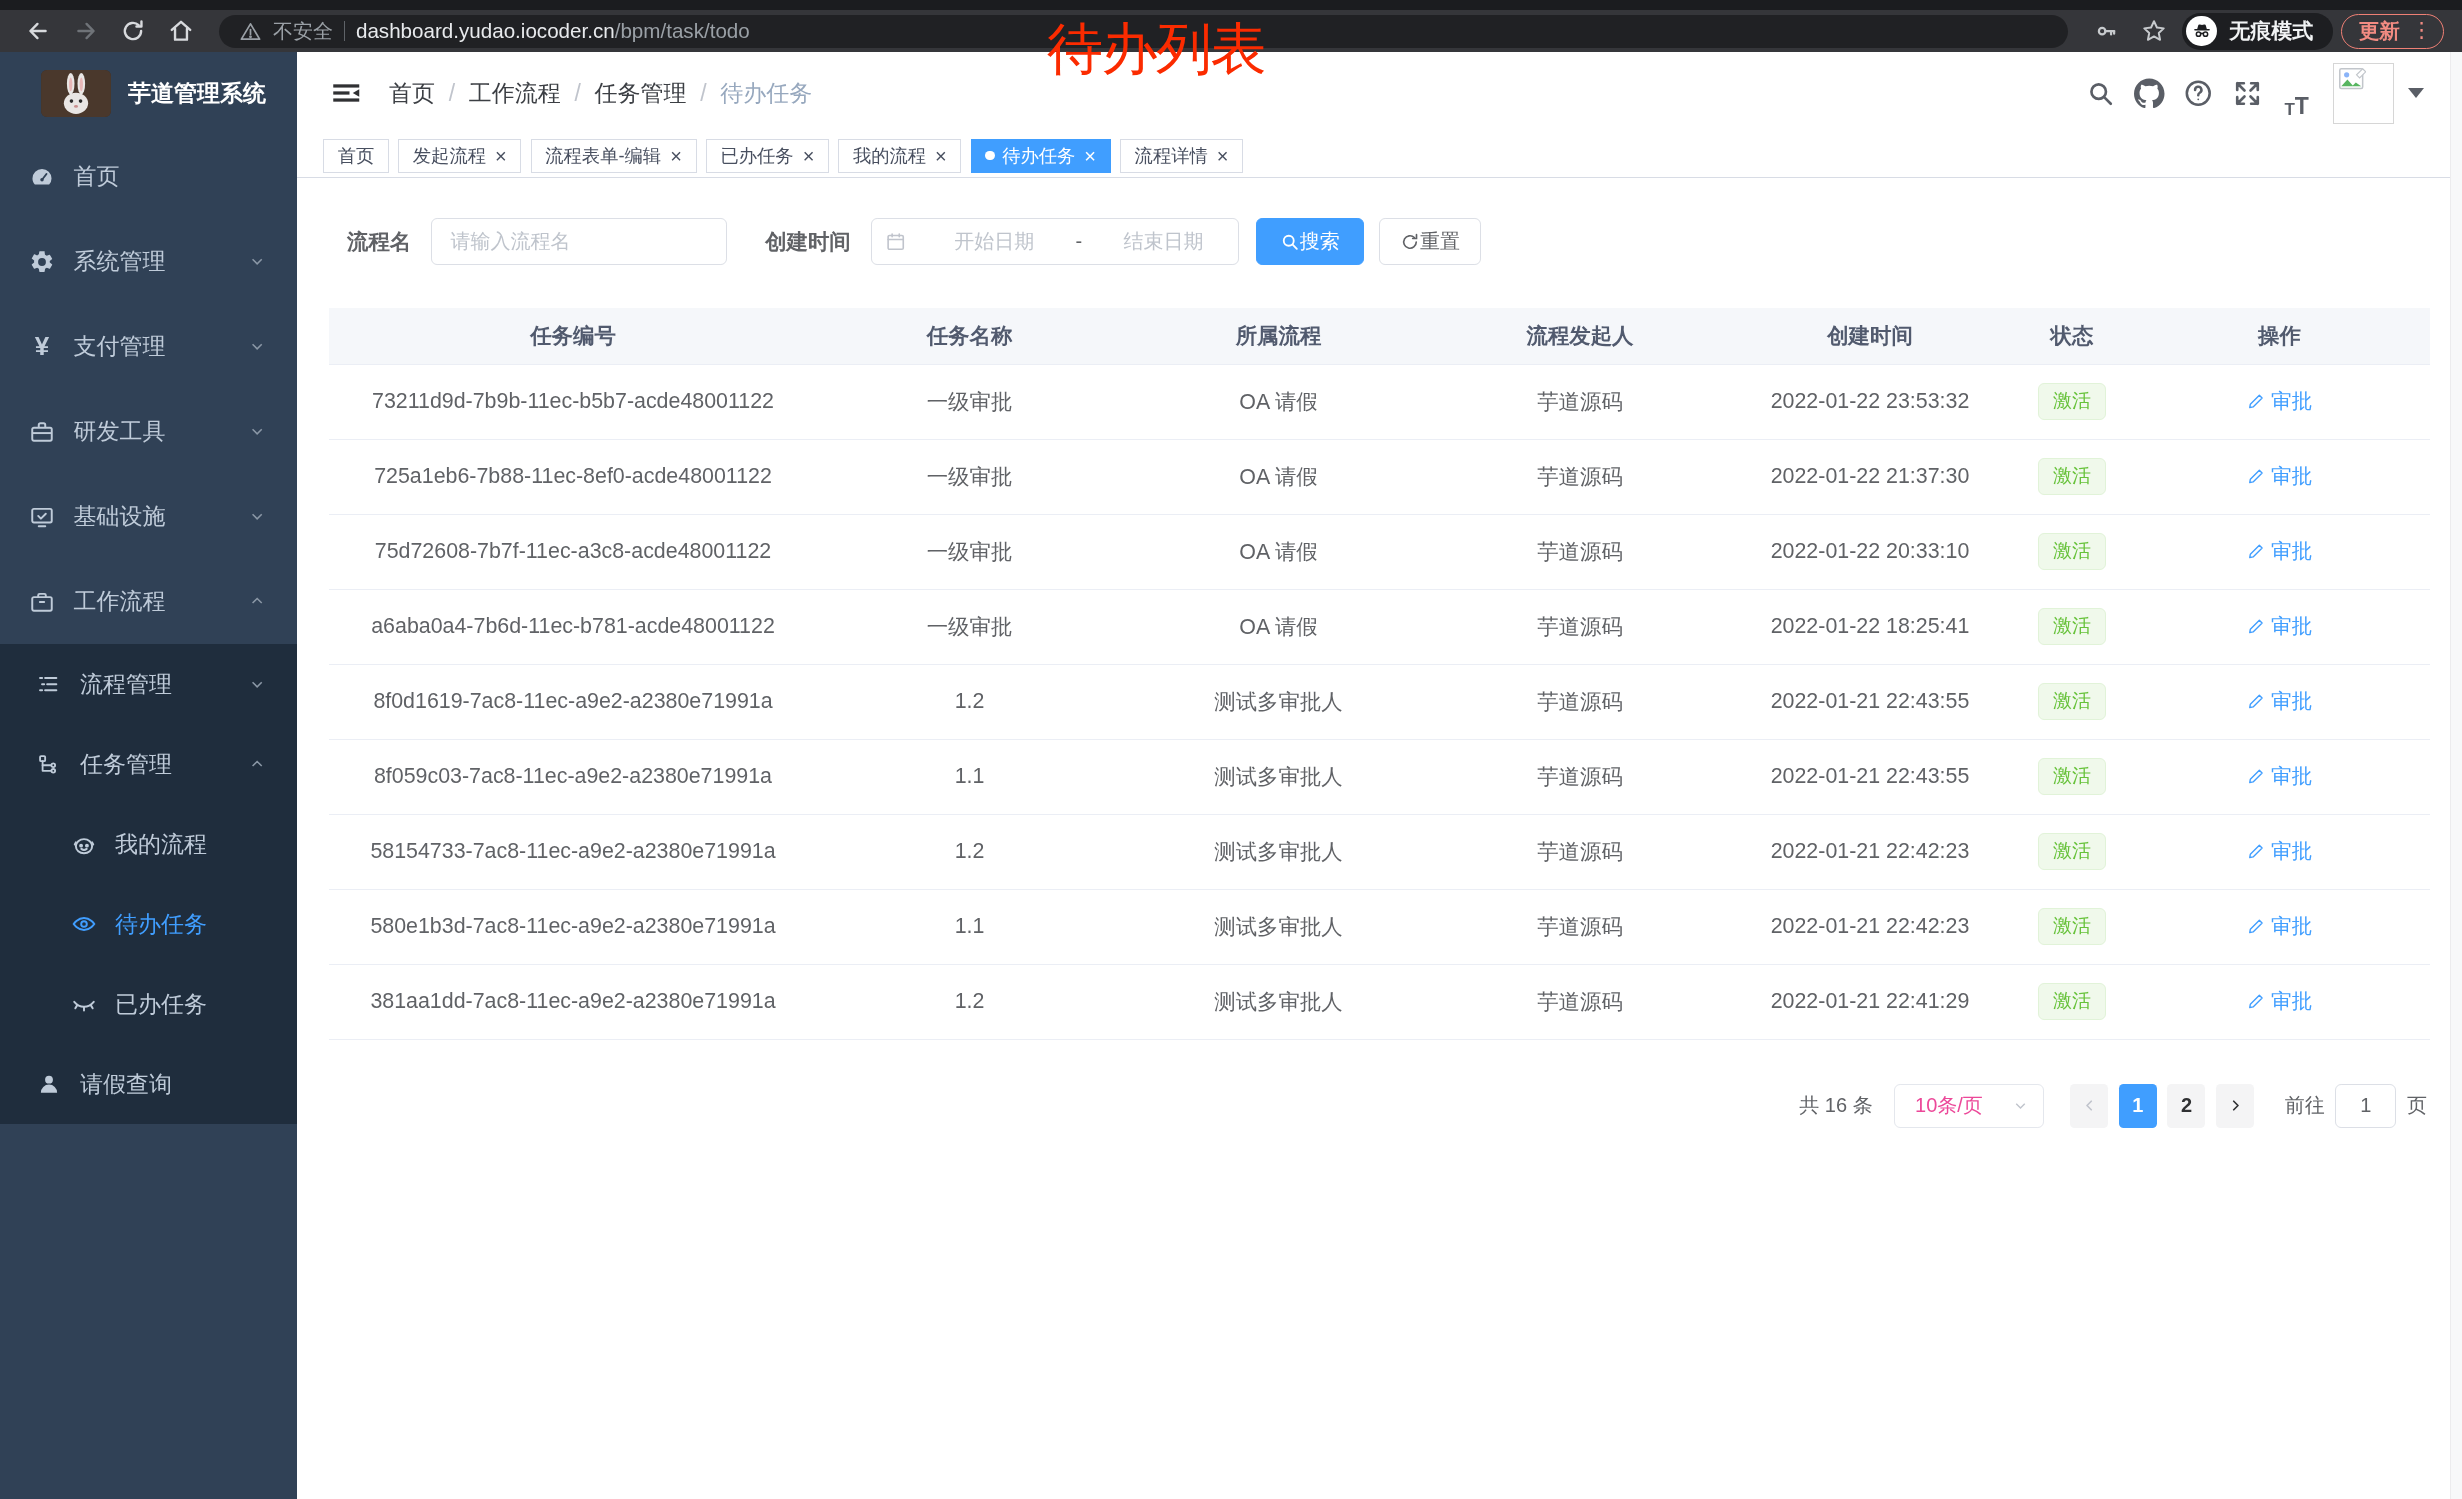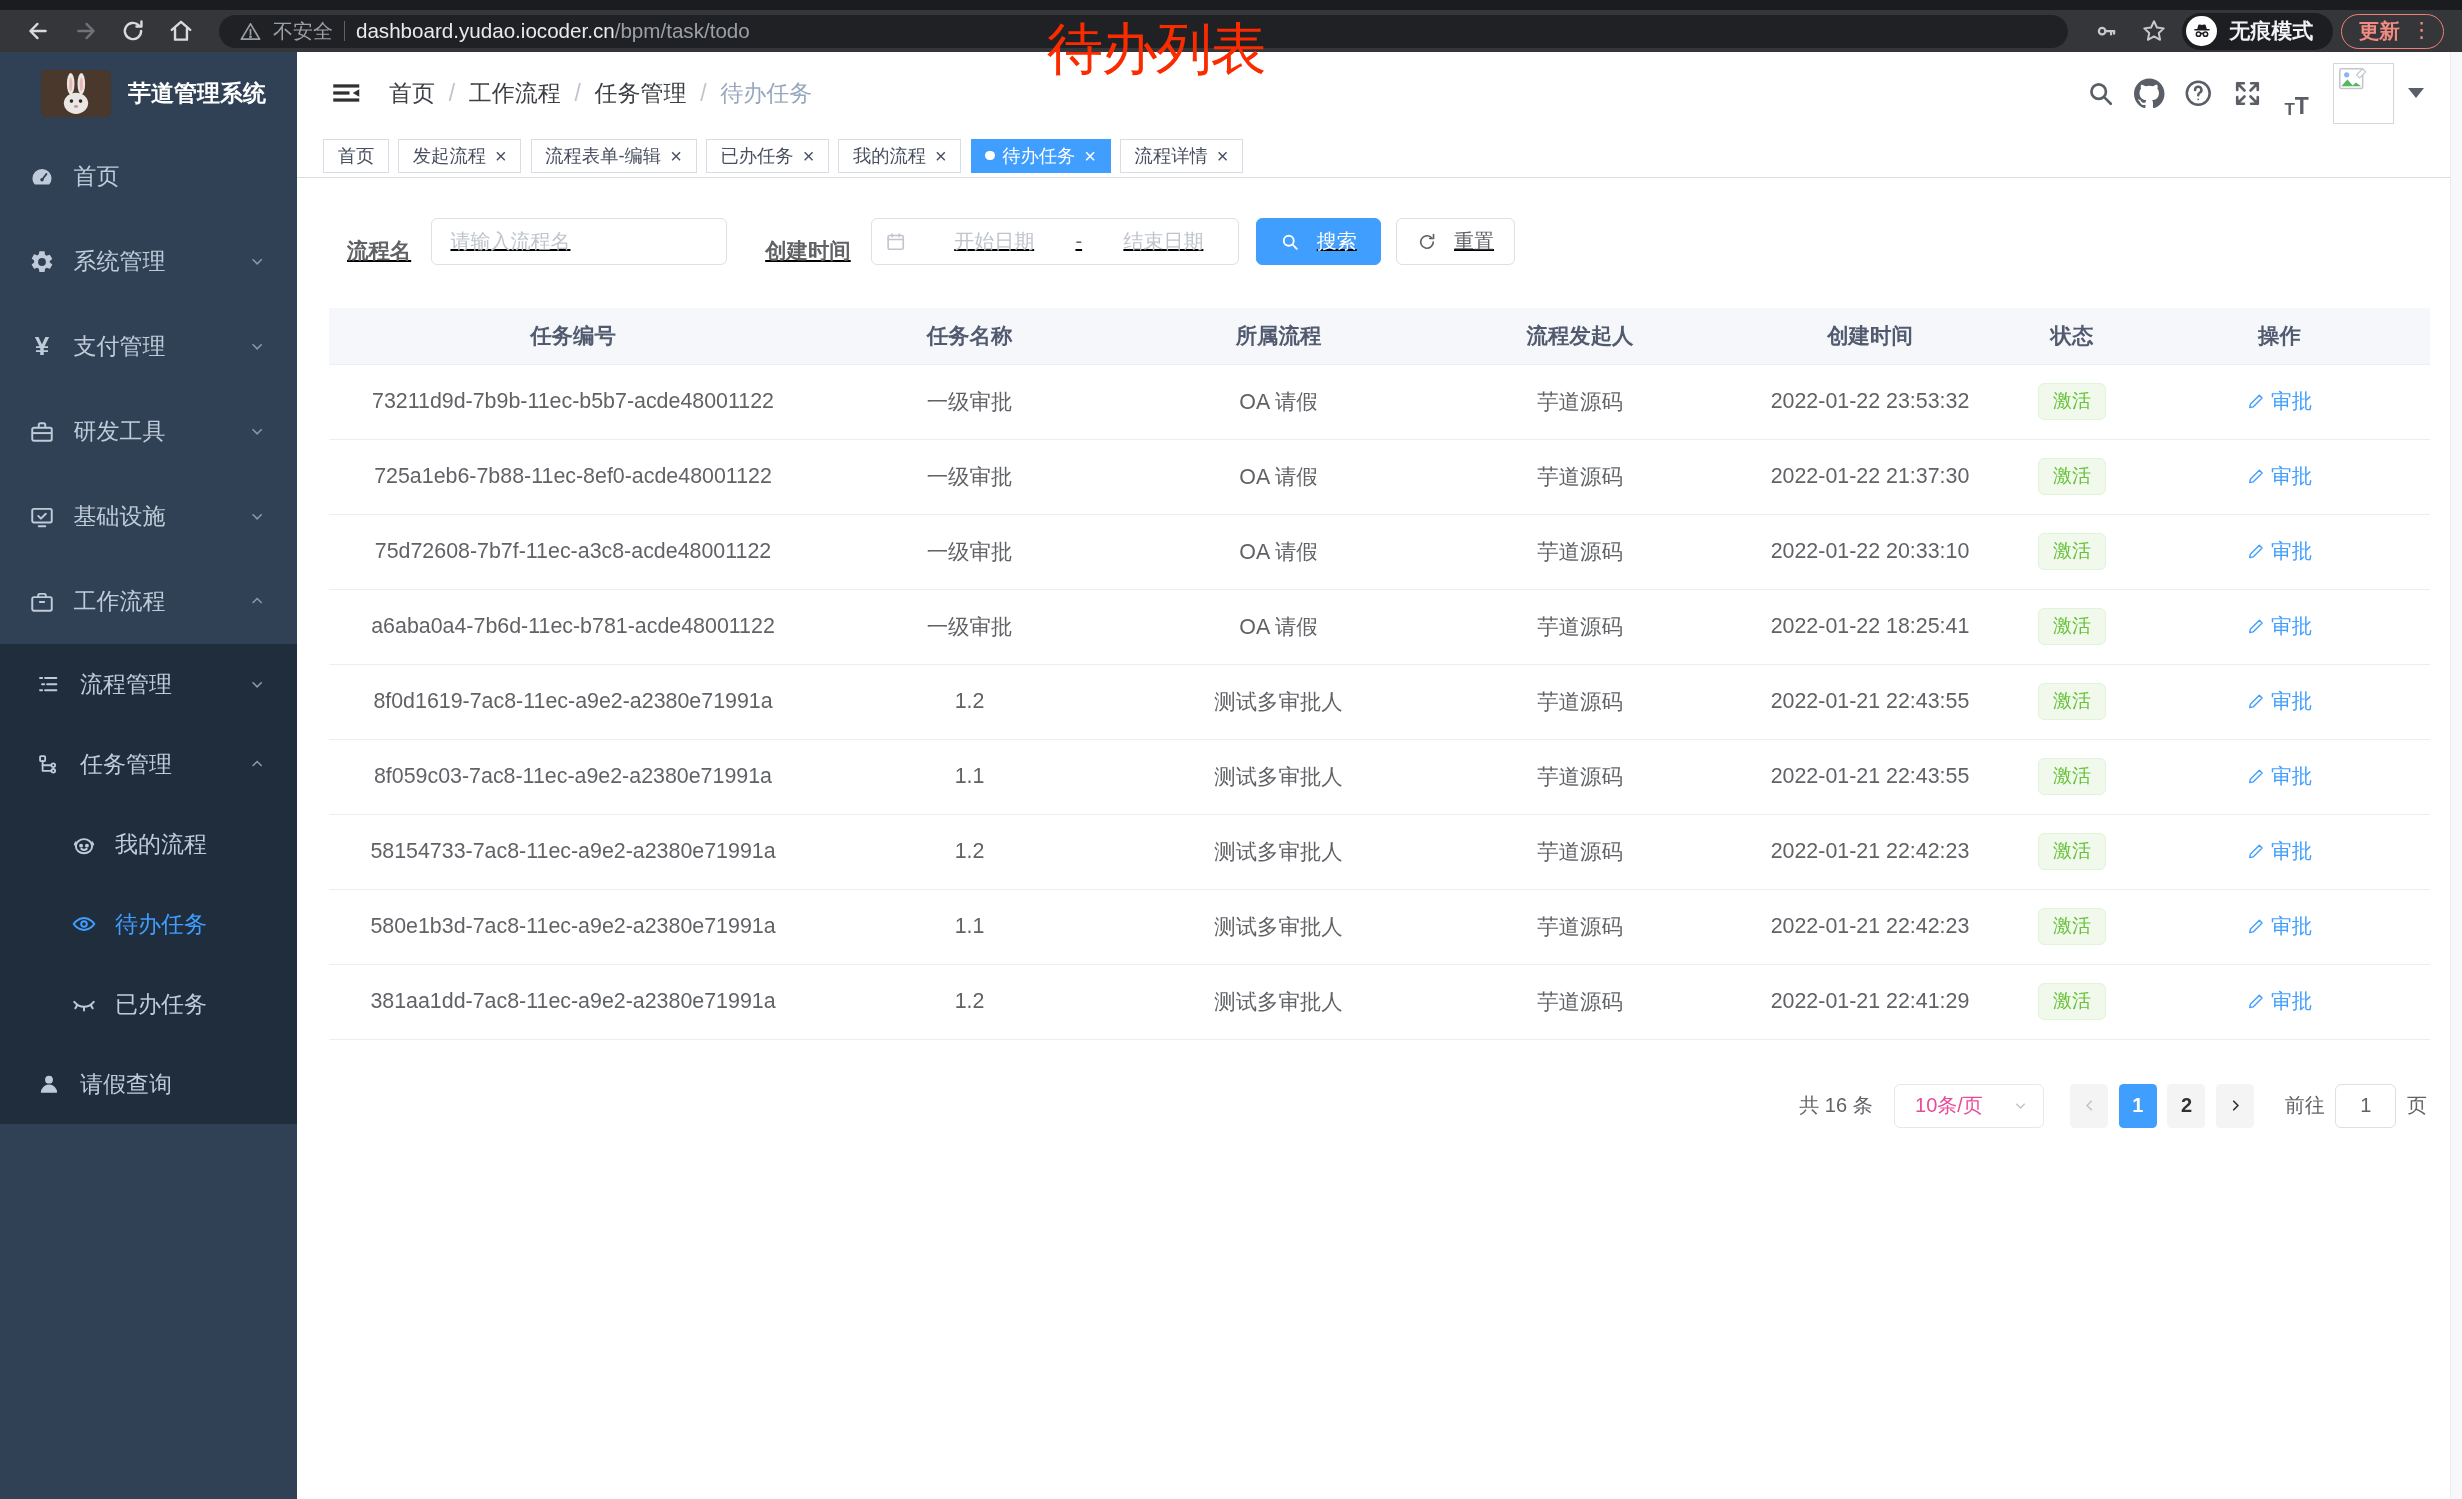--- a/index.html
+++ b/index.html
@@ -60,30 +60,30 @@
   .avatar-box { width:61px; height:61px; border:1.5px solid #d6d6d6; background:#fff; margin-left:12.2px; display:flex; align-items:flex-start; padding:4.6px; }
   .avatar-caret { margin-left:13.7px; width:0; height:0; border-left:8.4px solid transparent; border-right:8.4px solid transparent; border-top:10px solid #5a5e66; }
 
   .tabbar { height:44px; border-bottom:1.5px solid #d8dce5; display:flex; align-items:center; padding-left:26px; gap:9.2px; }
   .tag { height:34px; border:1.5px solid #d8dce5; background:#fff; color:#495060; font-size:18.3px; display:flex; align-items:center; padding:0 13.7px; gap:7.6px; cursor:pointer; white-space:nowrap; }
   .tag .x { font-size:20px; line-height:1; margin-left:1.5px; }
   .tag.active { background:#409eff; border-color:#409eff; color:#fff; }
   .tag .dot { width:9.2px; height:9.2px; border-radius:50%; background:#fff; }
 
   
-  .filters { margin:40px 0 0 50px; display:flex; align-items:flex-end;text-decoration:underline; }
+  .filters { margin:40px 0 0 50px; display:flex; align-items:center; }
   .flabel { font-size:21.4px; font-weight:700; color:#606266; white-space:nowrap; }
   .txt-input { width:296px; height:47px; margin-left:20px; border:1.5px solid #dcdfe6; border-radius:6.1px; font-size:20px; color:#606266; padding:0 18.3px; outline:none; background:#fff; }
   .txt-input::placeholder { color:#bfc4cc; }
   .fl2 { margin-left:38px; }
   .datebox { width:368px; height:47px; margin-left:20px; border:1.5px solid #dcdfe6; border-radius:6.1px; display:flex; align-items:center; padding:0 13.7px; color:#bfc4cc; font-size:20px;gap:16px; }
   .datebox .cal { color:#c0c4cc; display:flex; margin-right:10.7px; }
   .datebox .ph { flex:1; text-align:center; white-space:nowrap; }
   .datebox .dash { color:#606266; padding:0 4.6px; }
-  .btn { height:47px; border-radius:6.1px; font-size:20px; display:flex; align-items:center; justify-content:center; gap:17px; cursor:pointer; white-space:nowrap; }
+  .btn { height:47px; border-radius:6.1px; font-size:20px; display:flex; align-items:center; justify-content:center; gap:0; cursor:pointer; white-space:nowrap; }
   .btn-primary { margin-left:17px; padding:0 23px; background:#409eff; color:#fff; border:1.5px solid #409eff; }
   .btn-plain { margin-left:15.3px; padding:0 20px; background:#fff; color:#606266; border:1.5px solid #dcdfe6; }
 
   
   .task-table { width:2101px; margin:43px 0 0 32px; border-collapse:collapse; table-layout:fixed; }
   .task-table th { height:56px; background:#f5f7fa; color:#515a6e; font-size:21.4px; font-weight:700; text-align:center; border-bottom:1.5px solid #ebeef5; }
   .task-table td { height:75px; color:#606266; font-size:21.4px; text-align:center; border-bottom:1.5px solid #ebeef5; white-space:nowrap; }
   .badge { display:inline-block; background:#f0f9eb; border:1.5px solid #e1f3d8; color:#67c23a; font-size:19px; border-radius:6.1px; padding:6.1px 13.7px; line-height:1.2; }
   .act-link { color:#409eff; font-size:20.6px; display:inline-flex; align-items:center; gap:6.1px; cursor:pointer; text-decoration:none; }
 

